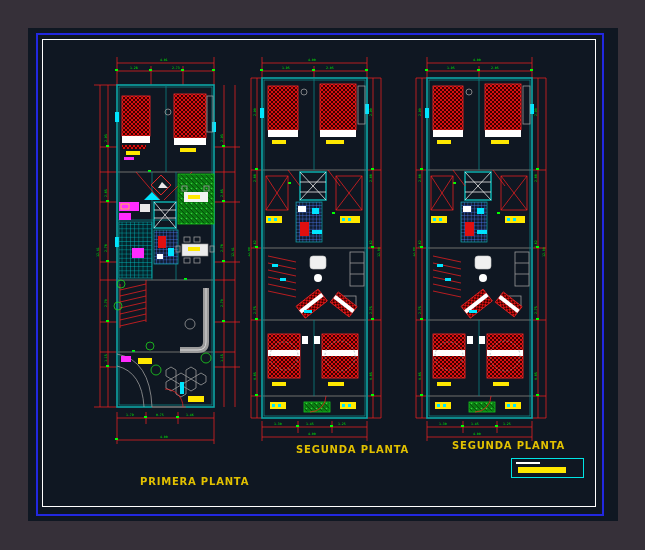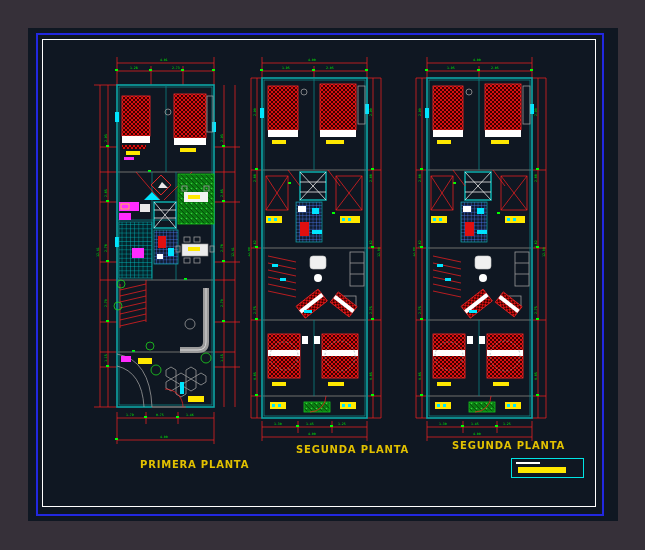--- a/index.html
+++ b/index.html
@@ -662,21 +662,21 @@
       <rect class="ytag" x="22" y="350" width="16" height="7"></rect>
       <rect x="24" y="352" width="3" height="3" fill="#00e5ff"></rect>
         <rect x="30" y="352" width="3" height="3" fill="#00e5ff"></rect>
       <rect class="ytag" x="92" y="350" width="16" height="7"></rect>
       <rect x="94" y="352" width="3" height="3" fill="#00e5ff"></rect>
         <rect x="100" y="352" width="3" height="3" fill="#00e5ff"></rect>
       <path class="red" d="M78,344 A16 16 0 0 1 62 360"></path>
     </g>
   </svg>
 
-  <div class="plan-title" style="left:140px;top:459px">PRIMERA PLANTA</div>
+  <div class="plan-title" style="left:140px;top:476px">PRIMERA PLANTA</div>
   <div class="plan-title" style="left:296px;top:444px">SEGUNDA PLANTA</div>
   <div class="plan-title" style="left:452px;top:440px">SEGUNDA PLANTA</div>
 
   <div class="legend">
     <div class="wline"></div>
     <div class="ybar"></div>
   </div>
 </div>
 
 </body></html>

